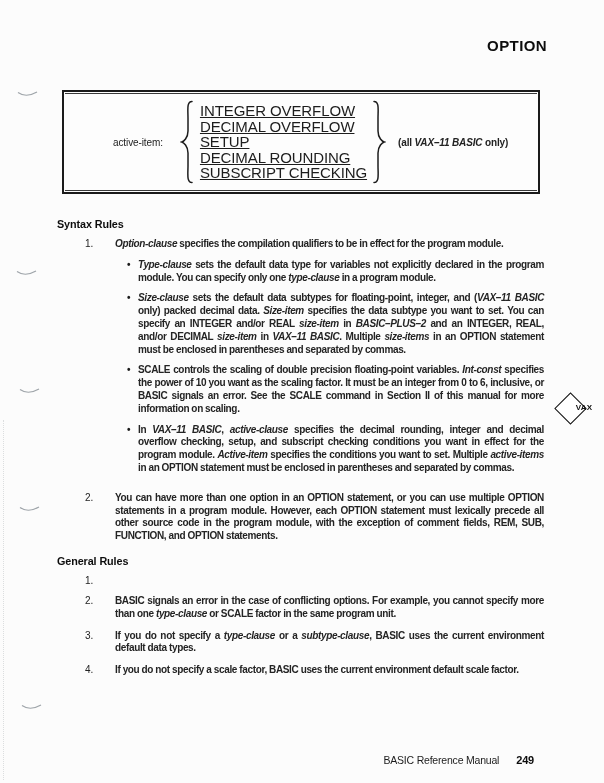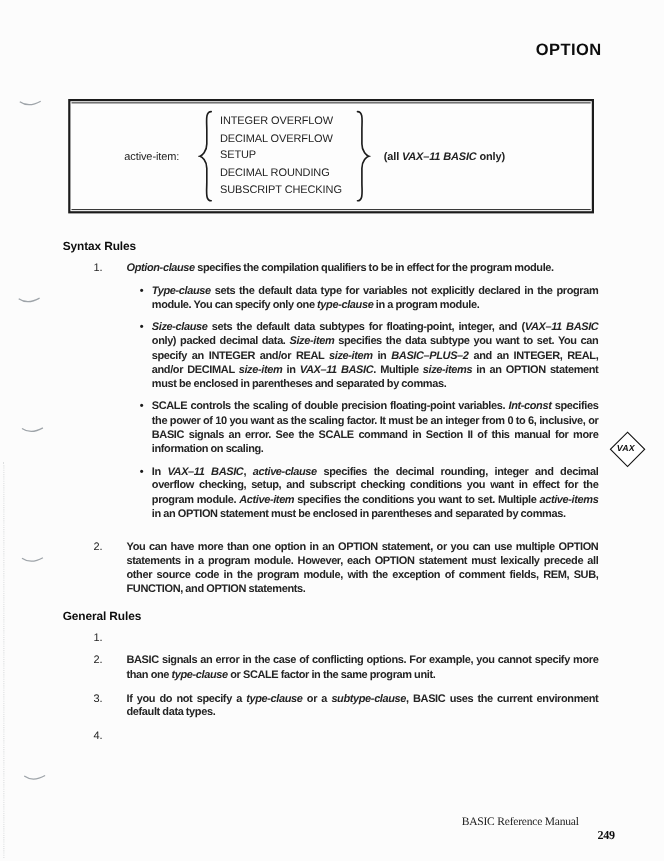--- a/index.html
+++ b/index.html
@@ -21,22 +21,23 @@
     position:absolute;left:1px;right:1px;top:1px;bottom:1px;
     border-top:1px solid #3a3a3a;border-bottom:1px solid #3a3a3a;
     display:flex;align-items:center;
   }
   .box-label{margin-left:48px;font-size:10px;letter-spacing:-.1px;color:#222;}
   .brace-svg{flex:none;}
   .brace-left{margin-left:17px;}
   .brace-right{margin-left:5px;}
   .box-items{margin-left:6px;min-width:118px;}
   .box-item{
-    font-size:10px;line-height:15.5px;letter-spacing:-.1px;color:#1d1d1d;
+    font-size:15px;line-height:15.5px;letter-spacing:-.1px;color:#1d1d1d;
     white-space:nowrap;
+    text-decoration:underline;
   }
   .box-note{margin-left:12px;font-size:10px;letter-spacing:-.15px;color:#222;white-space:nowrap;font-weight:bold;}
   
   .content{position:absolute;left:57px;top:218px;width:487px;}
   .section-heading{
     margin:0 0 8px 0;font-size:10.8px;font-weight:700;color:#0d0d0d;letter-spacing:-.1px;
   }
   .rules-section + .rules-section{margin-top:12px;}
   .rule-item{display:flex;margin-bottom:9px;}
   .rule-number{flex:none;margin-left:28px;width:30px;font-size:10px;color:#222;}
@@ -51,28 +52,28 @@
   .bullet-glyph{flex:none;margin-left:12px;width:11px;font-size:10px;line-height:12.8px;color:#1a1a1a;}
   .bullet-para{flex:1;min-width:0;}
   i{font-style:italic;}
   
   .vax-badge{position:absolute;left:553px;top:391px;width:32px;height:32px;}
   .vax-diamond{
     position:absolute;left:5.5px;top:5.5px;width:21px;height:21px;
     border:1.6px solid #111;background:#fff;transform:rotate(45deg);
   }
   .vax-label{
-    position:absolute;left:0;top:0;width:32px;height:32px;
+    position:absolute;left:15px;top:0;width:32px;height:32px;
     display:flex;align-items:center;justify-content:center;
-    font-size:8px;font-weight:700;letter-spacing:.2px;color:#111;font-style:italic;
+    font-size:8px;font-weight:700;letter-spacing:.2px;color:#111;
   }
   
   .footer{
-    position:absolute;top:728px;right:45px;
-    display:flex;align-items:center;font-size:10.5px;color:#1c1c1c;letter-spacing:-.2px;font-family:Liberation Serif, serif;
+    position:absolute;top:728px;right:70px;
+    display:flex;align-items:flex-end;font-size:10.5px;color:#1c1c1c;letter-spacing:-.2px;
   }
   .footer .pagenum{margin-left:17px;font-size:11px;font-weight:700;color:#0d0d0d;margin-top:26px;}
   
   .squiggle{position:absolute;}
   .scan-edge{
     position:absolute;left:3px;top:420px;height:360px;width:0;
     border-left:1px dotted #c3c6c9;opacity:.55;
   }
 </style>
 </head>
@@ -148,20 +149,23 @@
           </div>
         </div>
         <div class="rule-item">
           <div class="rule-number">3.</div>
           <div class="rule-body">
             <p class="para"><span>If you do not specify a </span><i>type-clause</i><span> or a </span><i>subtype-clause</i><span>, BASIC uses the current environment default data types.</span></p>
           </div>
         </div>
         <div class="rule-item">
           <div class="rule-number">4.</div>
+          <div class="rule-body">
+            <p class="para"><span>If you do not specify a scale factor, BASIC uses the current environment default scale factor.</span></p>
+          </div>
         </div>
       </section>
     </main>
 
   <div class="vax-badge">
     <div class="vax-diamond"></div>
     <div class="vax-label">VAX</div>
   </div>
 
   <svg class="squiggle" style="left:17px;top:89px" width="22" height="9">

